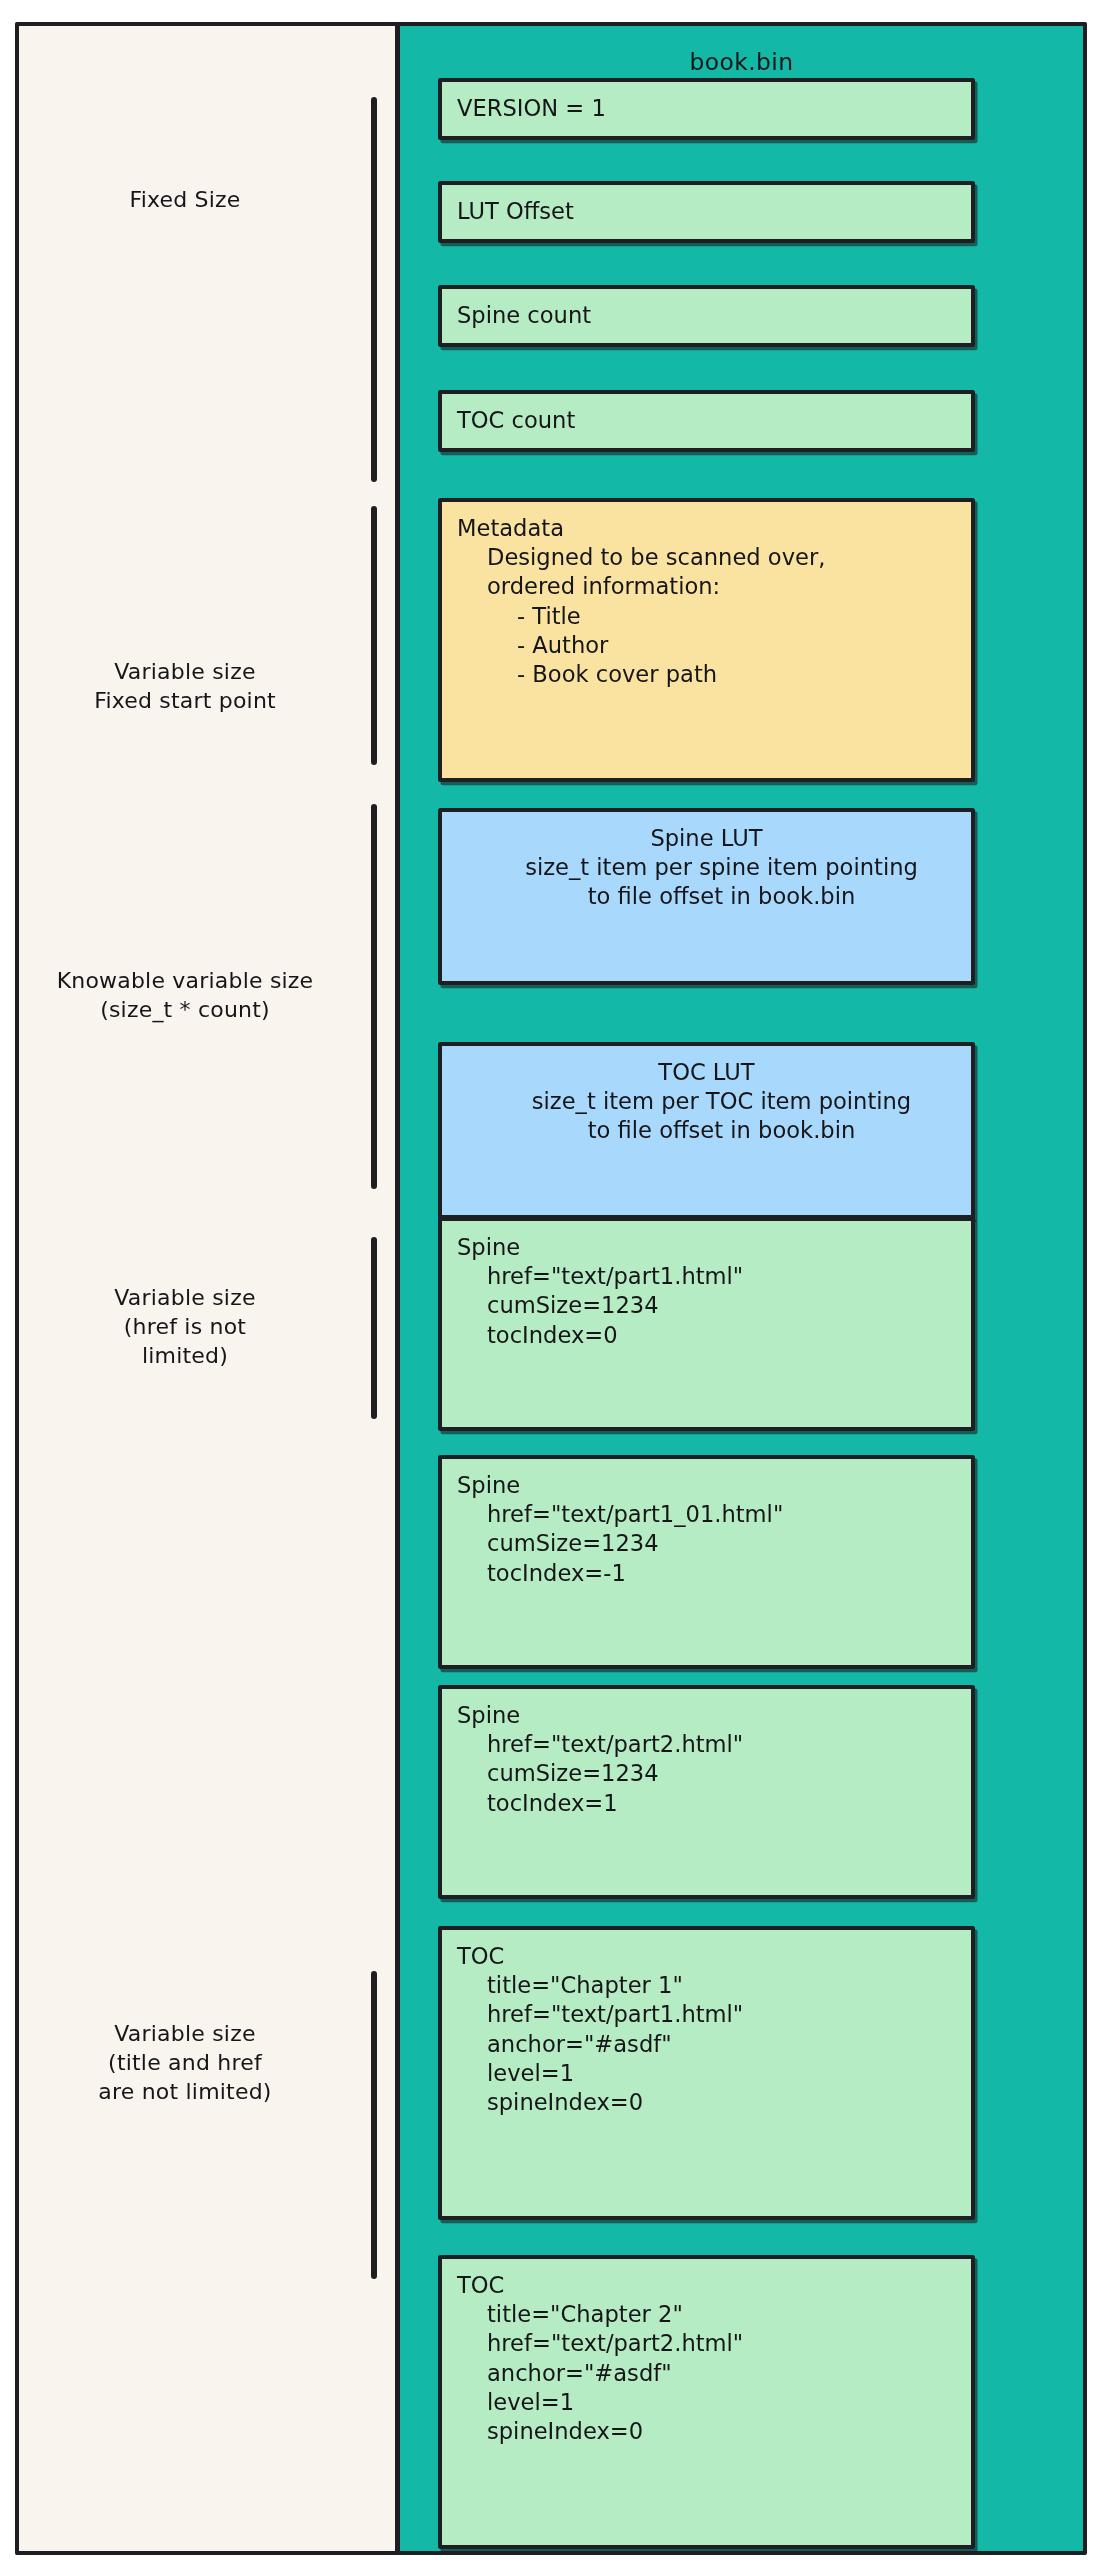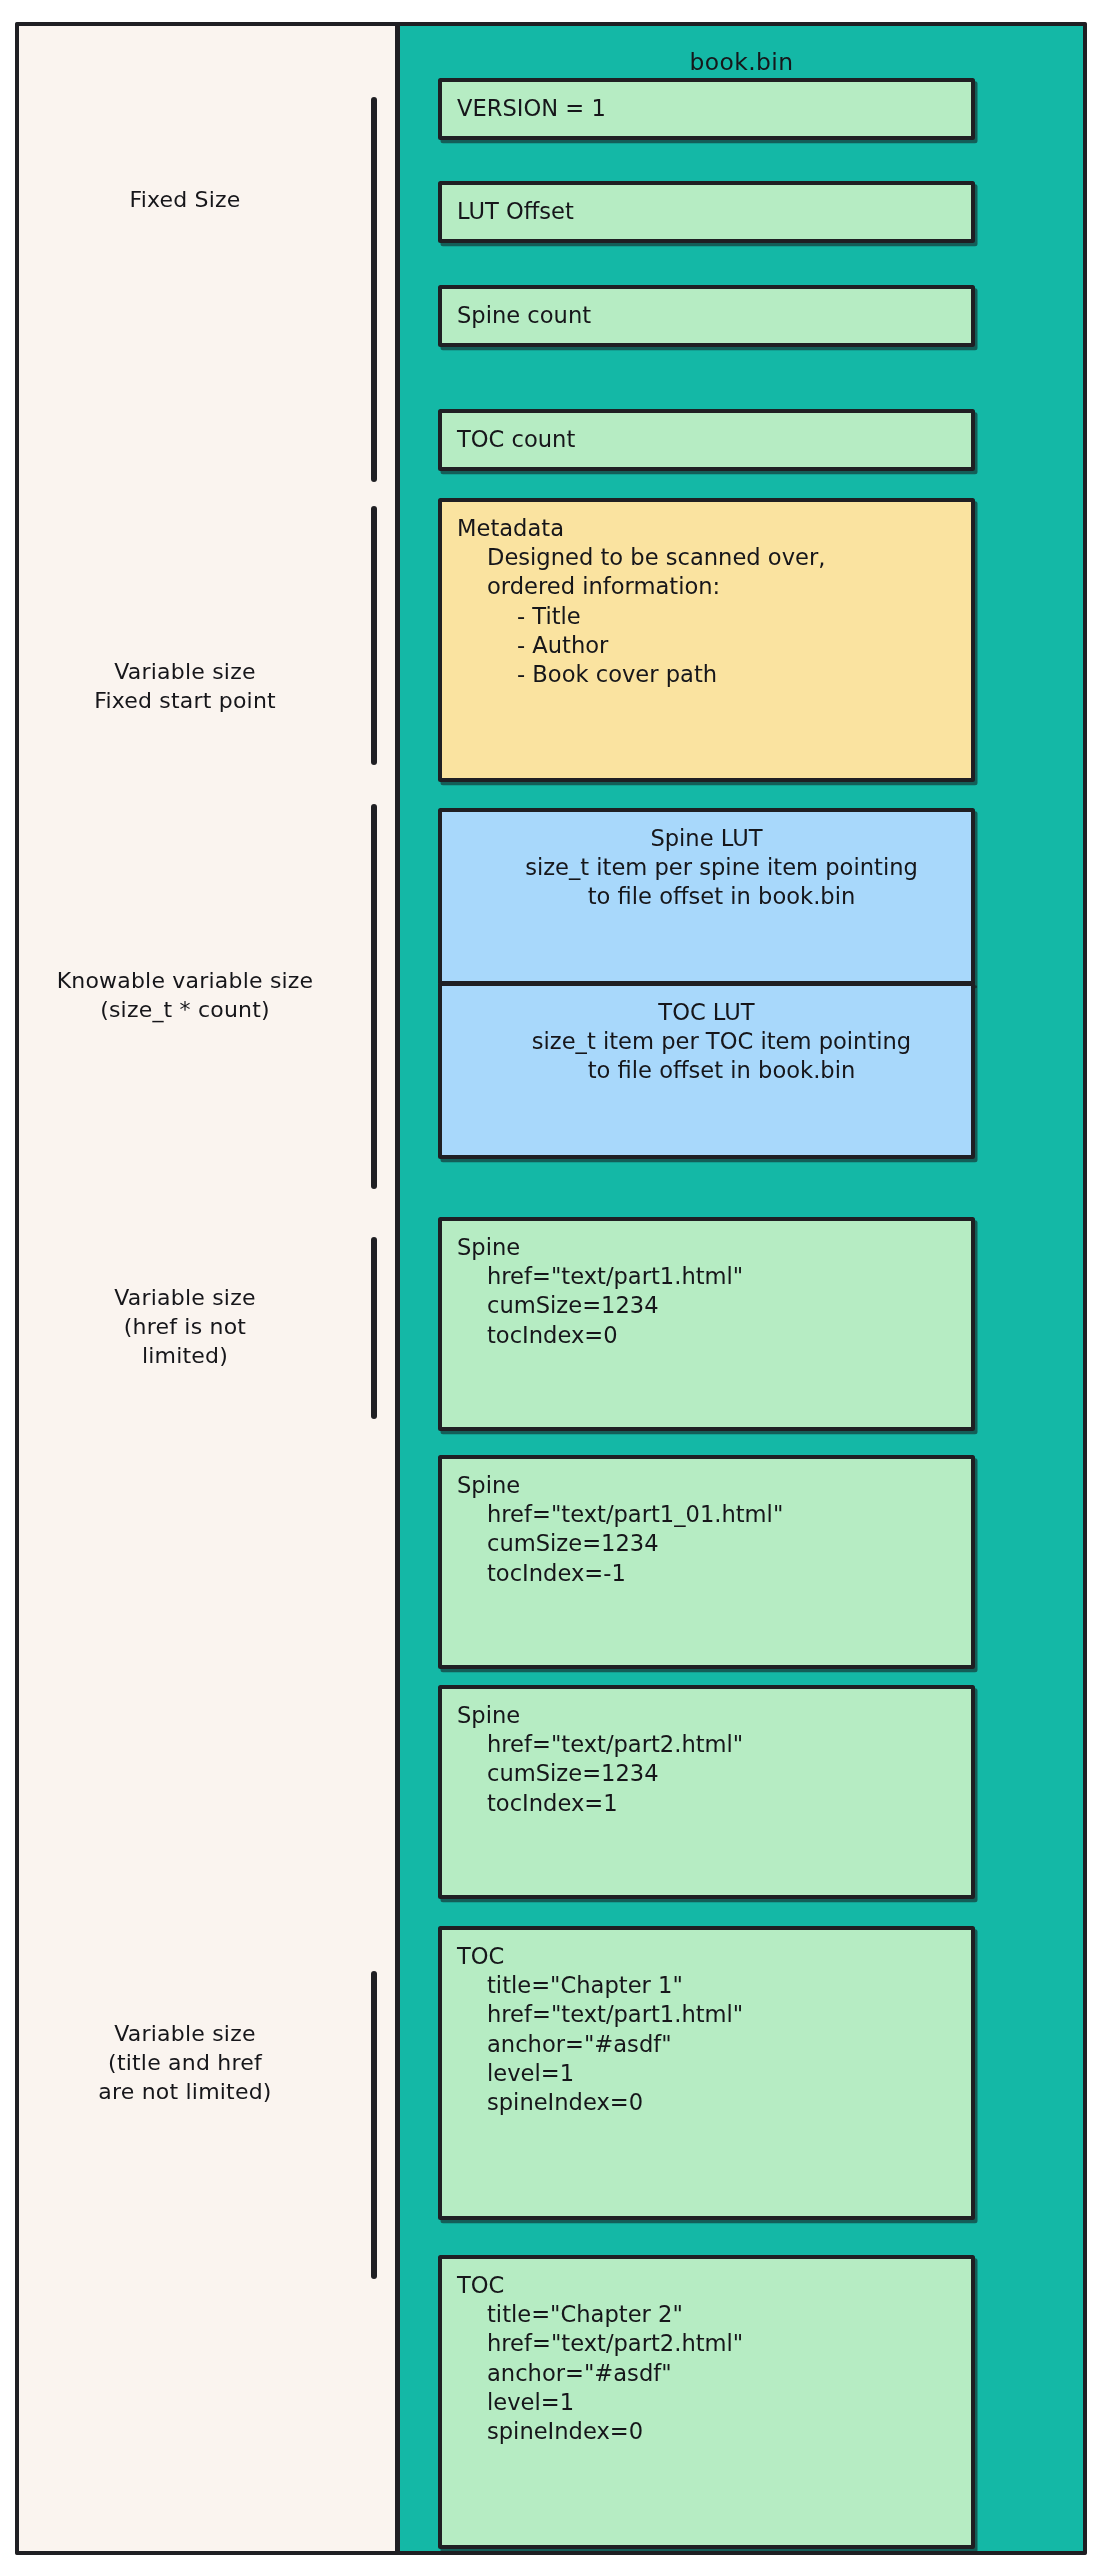--- a/index.html
+++ b/index.html
@@ -172,37 +172,37 @@
 
       <div class="box green" id="box-0" style="top: 52px; height: 62px;">
           <span class="head">VERSION = 1</span>
         </div>
       <div class="box green" id="box-1" style="top: 155px; height: 62px;">
           <span class="head">LUT Offset</span>
         </div>
       <div class="box green" id="box-2" style="top: 259px; height: 62px;">
           <span class="head">Spine count</span>
         </div>
-      <div class="box green" id="box-3" style="top: 364px; height: 62px; margin-top: 19px;">
+      <div class="box green" id="box-3" style="top: 364px; height: 62px;">
           <span class="head">TOC count</span>
         </div>
       <div class="box yellow" id="box-4" style="top: 472px; height: 284px;">
           <span class="head">Metadata</span>
           <span class="sub">Designed to be scanned over,</span>
           <span class="sub">ordered information:</span>
           <span class="sub2">- Title</span>
           <span class="sub2">- Author</span>
           <span class="sub2">- Book cover path</span>
         </div>
       <div class="box blue" id="box-5" style="top: 782px; height: 177px;">
           <span class="head">Spine LUT</span>
           <span class="sub">size_t item per spine item pointing</span>
           <span class="sub">to file offset in book.bin</span>
         </div>
-      <div class="box blue" id="box-6" style="top: 956px; height: 177px;">
+      <div class="box blue" id="box-6" style="top: 1016px; height: 177px;">
           <span class="head">TOC LUT</span>
           <span class="sub">size_t item per TOC item pointing</span>
           <span class="sub">to file offset in book.bin</span>
         </div>
       <div class="box green" id="box-7" style="top: 1191px; height: 214px;">
           <span class="head">Spine</span>
           <span class="sub">href="text/part1.html"</span>
           <span class="sub">cumSize=1234</span>
           <span class="sub">tocIndex=0</span>
         </div>

